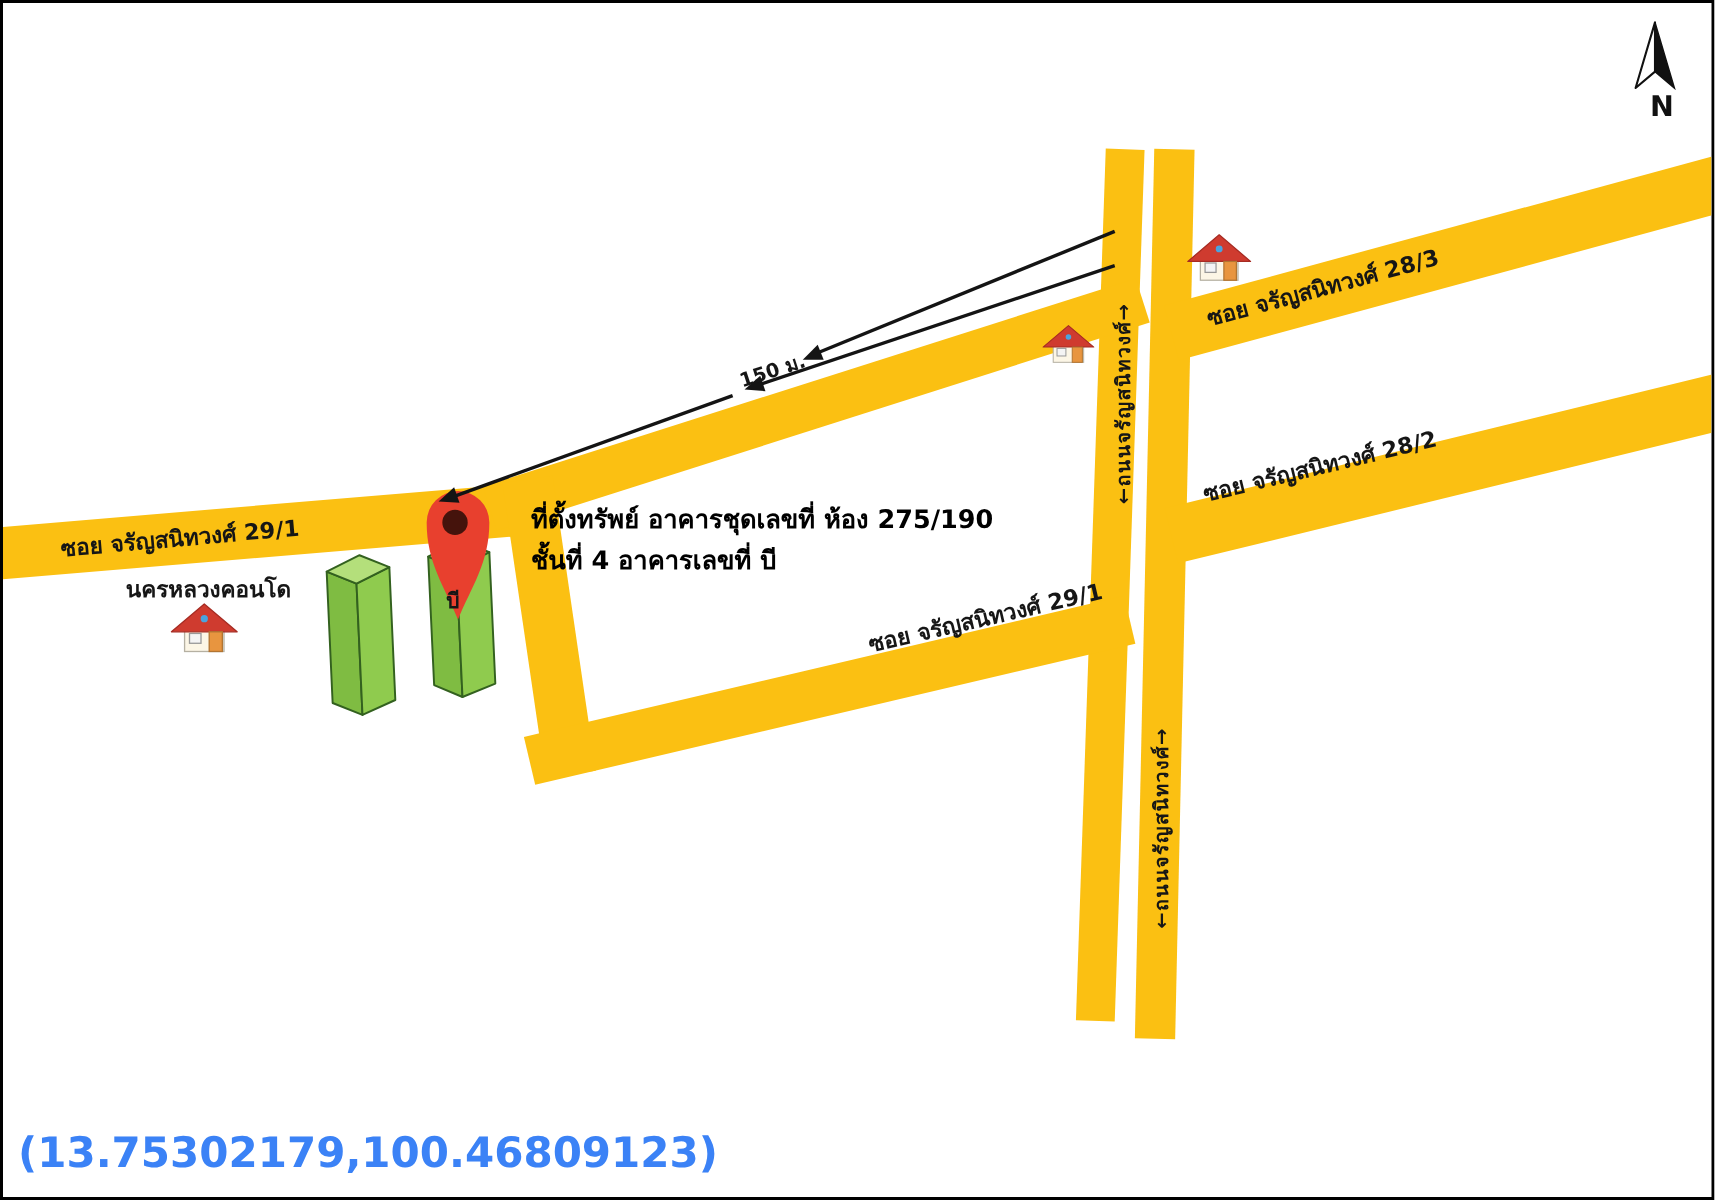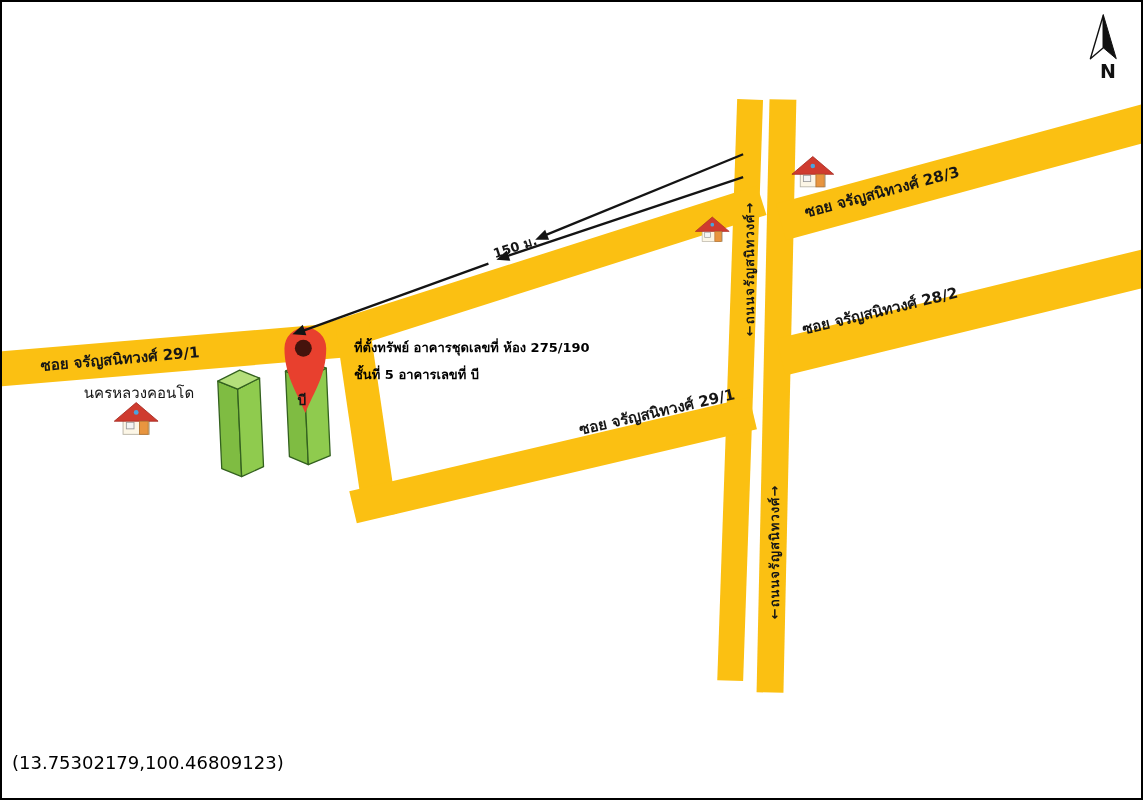--- a/index.html
+++ b/index.html
@@ -19,24 +19,24 @@
   .hdoor{fill:#E8953F;stroke:#B27431;stroke-width:0.8;}
   .hwin{fill:#F4F4F4;stroke:#999;stroke-width:0.8;}
   .hdot{fill:#4AA3DF;}
   .narrow-right{fill:#111;stroke:#111;stroke-width:1;}
   .narrow-left{fill:#fff;stroke:#111;stroke-width:1.4;stroke-linejoin:round;}
   .lbl{position:absolute;white-space:nowrap;color:#161616;}
   .ctr{transform:translate(-50%,-50%);}
   .roadlbl{font-size:15px;font-weight:600;}
   .vlbl{font-size:13px;font-weight:600;letter-spacing:1px;}
   .dist{font-size:13px;font-weight:600;}
-  .info{font-size:13px;font-weight:700;line-height:27px;}
-  .condo{font-size:15px;font-weight:400;}
+  .info{font-size:17px;font-weight:700;line-height:27px;}
+  .condo{font-size:15px;font-weight:700;}
   .bldg-b{font-size:14px;font-weight:700;}
-  .coords{font-size:18px;font-weight:400;color:#000000;}
+  .coords{font-size:28px;font-weight:700;color:#3b82f6;}
   .north-n{font-size:19px;font-weight:700;color:#111;}
 </style>
 </head>
 <body>
 
 <div class="frame">
 
   <svg class="maplayer" viewBox="0 0 1143 800">
 
     <g>
@@ -128,18 +128,18 @@
   <div class="lbl vlbl ctr" style="left:772px;top:550px;transform:translate(-50%,-50%) rotate(-90deg);">←ถนนจรัญสนิทวงศ์→</div>
 
   <div class="lbl dist ctr" style="left:513px;top:245px;transform:translate(-50%,-50%) rotate(-18deg);">150 ม.</div>
 
   <div class="lbl condo ctr" style="left:137px;top:391px;">นครหลวงคอนโด</div>
 
   <div class="lbl bldg-b ctr" style="left:300px;top:398px;">บี</div>
 
   <div style="position:absolute;left:352px;top:332px;">
     <div class="info">ที่ตั้งทรัพย์ อาคารชุดเลขที่ ห้อง 275/190</div>
-    <div class="info">ชั้นที่ 5 อาคารเลขที่ บี</div>
+    <div class="info">ชั้นที่ 4 อาคารเลขที่ บี</div>
   </div>
 
   <div class="lbl coords" style="left:10px;top:750px;">(13.75302179,100.46809123)</div>
 
 </div>
 
 </body></html>

